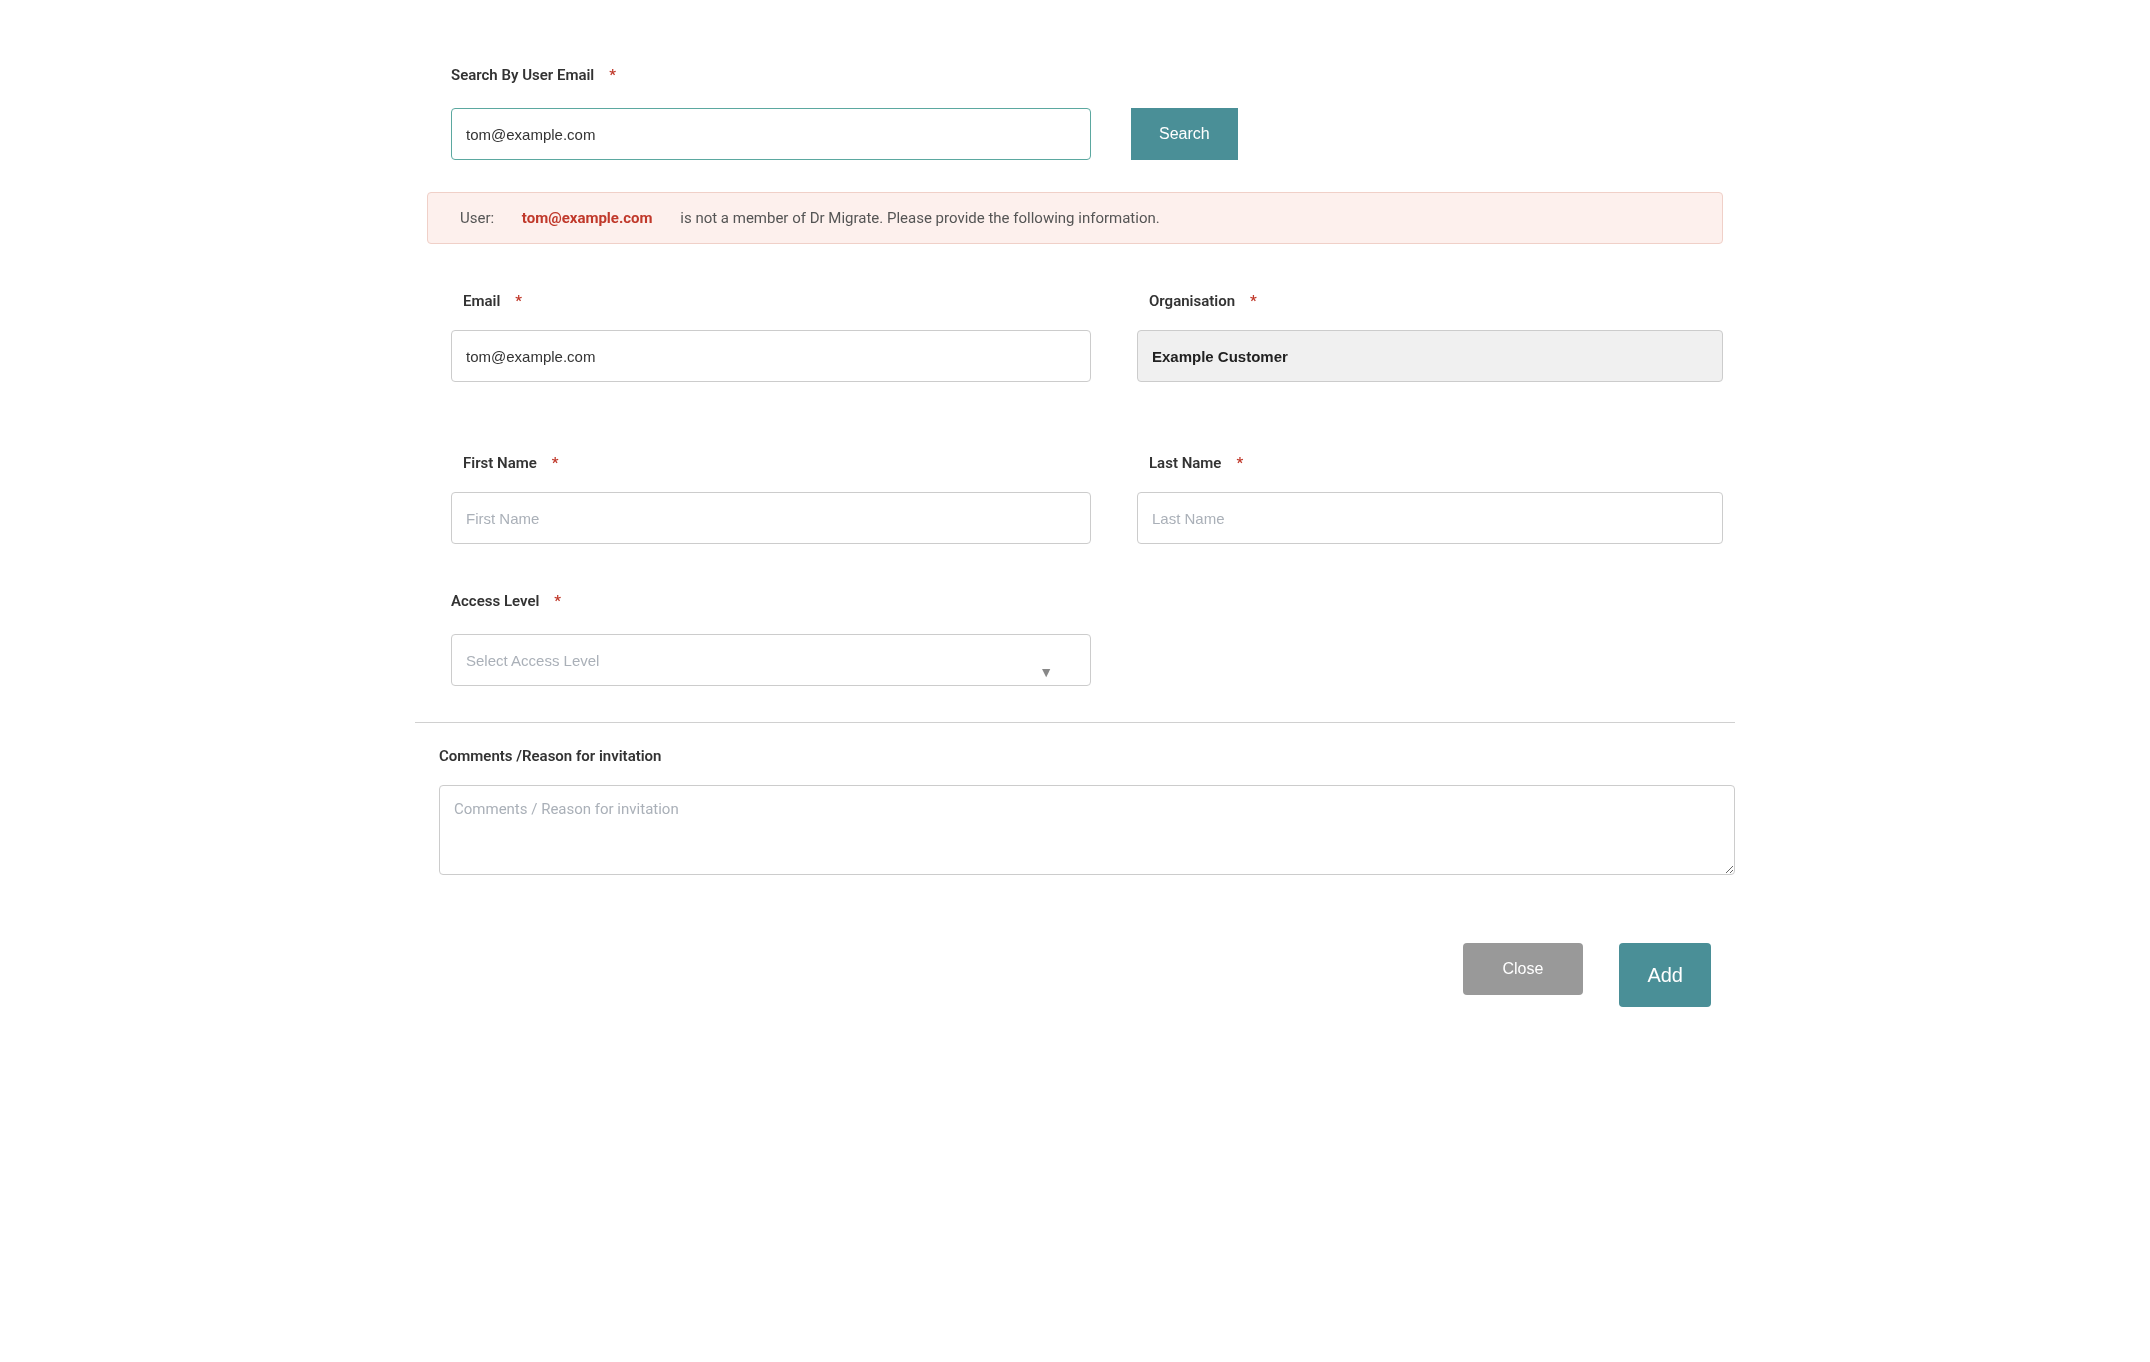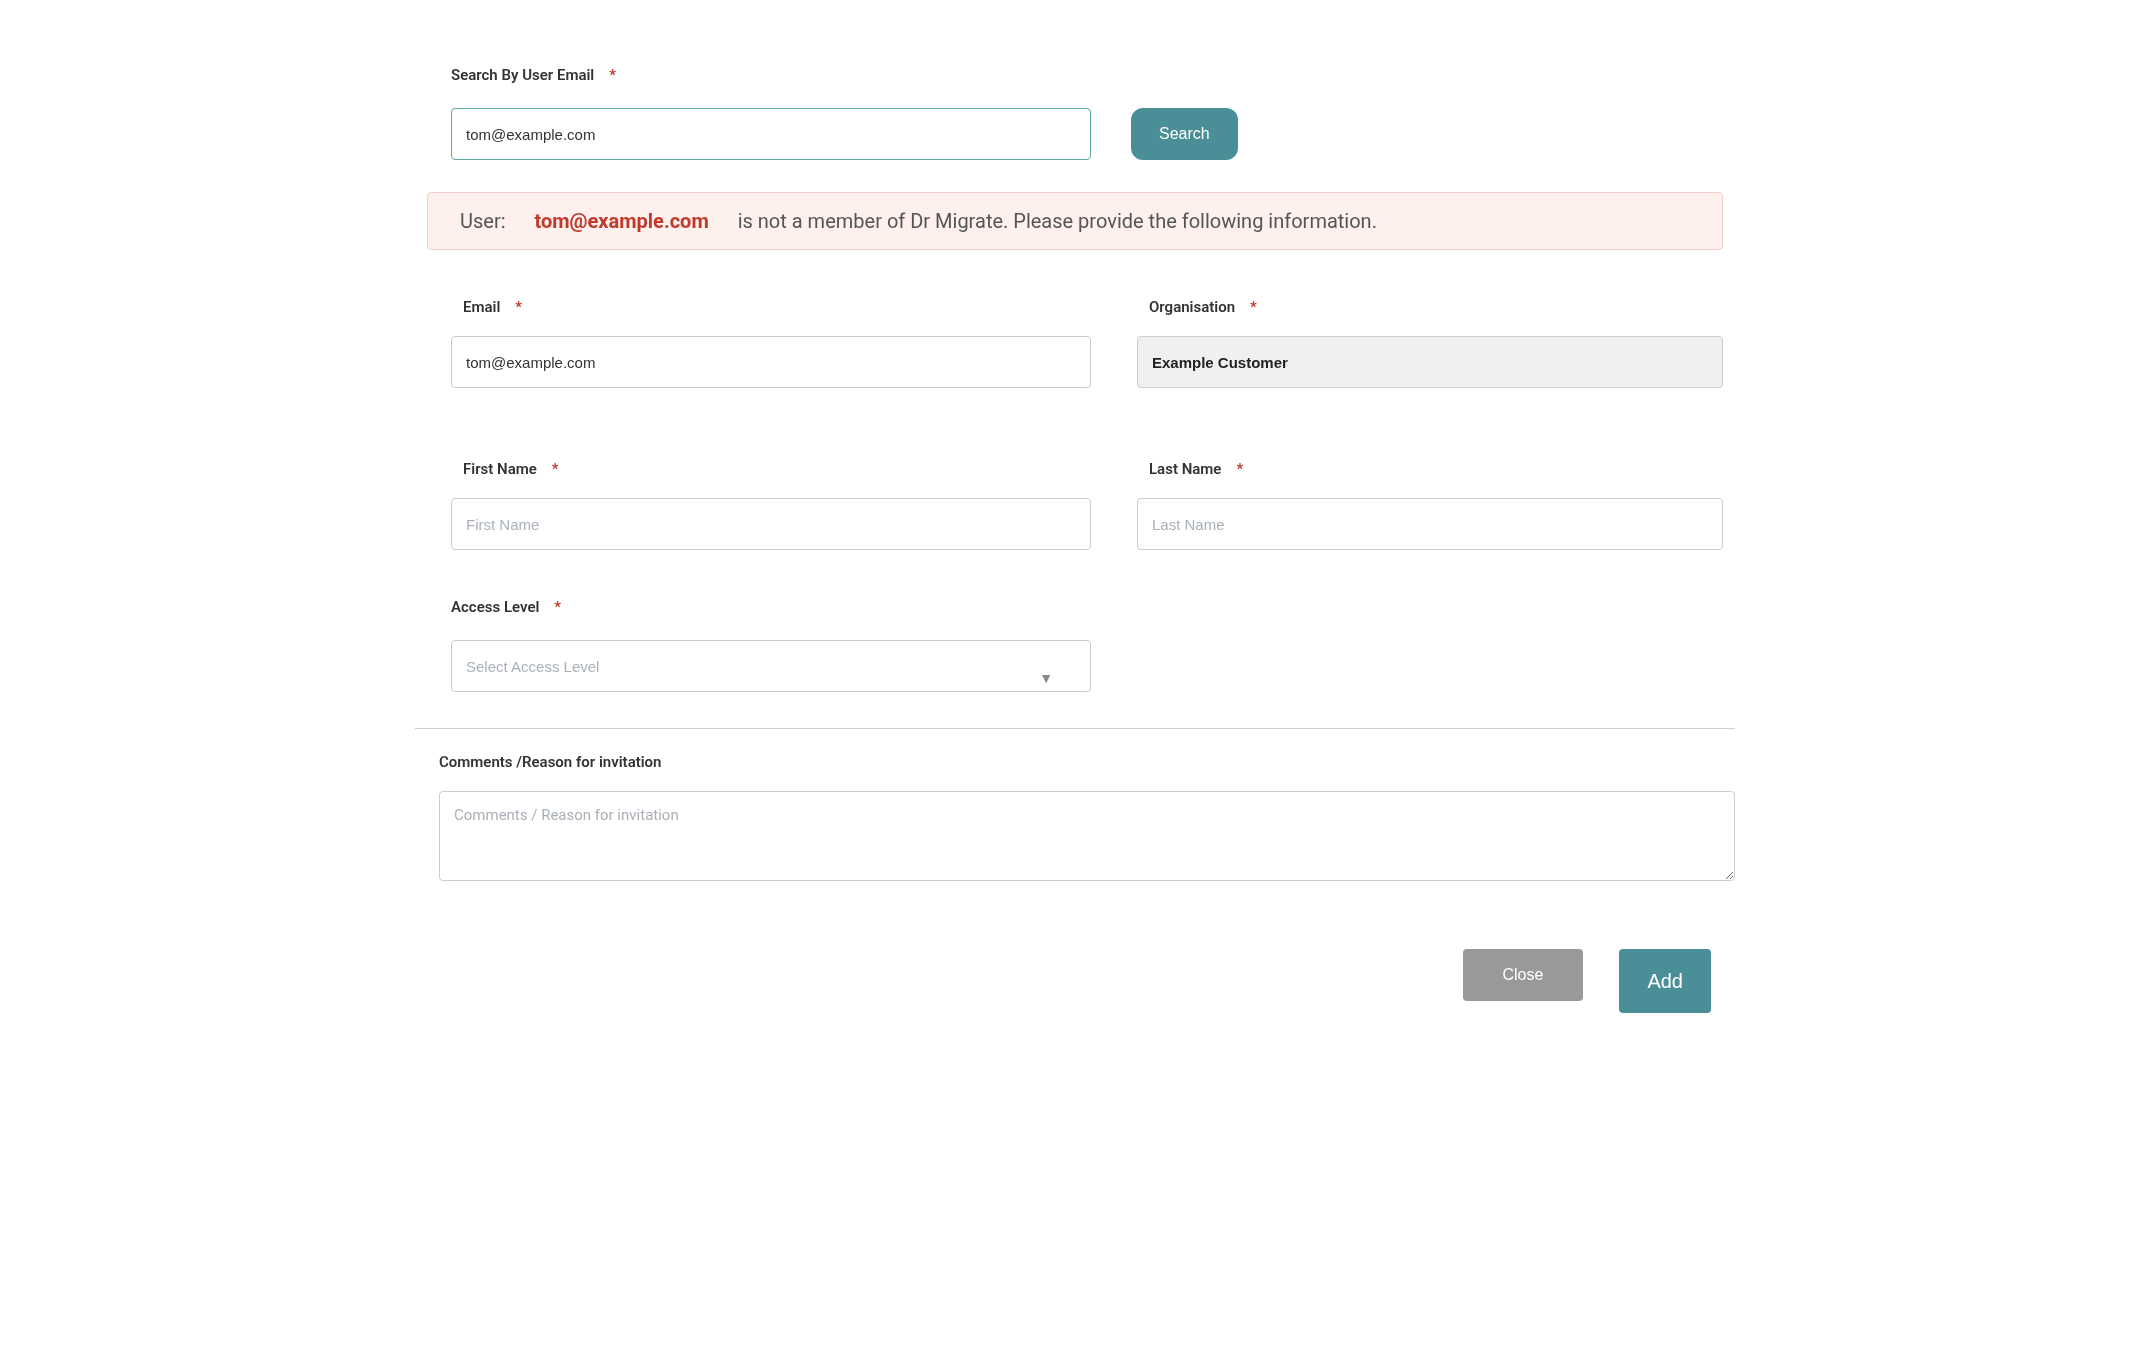--- a/index.html
+++ b/index.html
@@ -53,35 +53,35 @@
       padding: 0 14px;
       font-size: 15px;
       color: #333;
       outline: none;
     }
 
     .search-button {
       background-color: #4a8f97;
       color: #ffffff;
       border: none;
-      border-radius: 12px;
+      border-radius: 0;
       padding: 12px 28px;
       font-size: 16px;
       font-weight: 500;
       cursor: pointer;
       height: 52px;
     }
 
     .alert-box {
       background-color: #fdf0ed;
       border: 1px solid #f0d0c8;
       border-radius: 4px;
       padding: 16px 20px;
       margin-bottom: 24px;
-      font-size: 20px;
+      font-size: 15px;
       color: #555;
     }
 
     .alert-box .highlight-email {
       color: #c0392b;
       font-weight: 700;
     }
 
     .two-col-row {
       display: flex;

